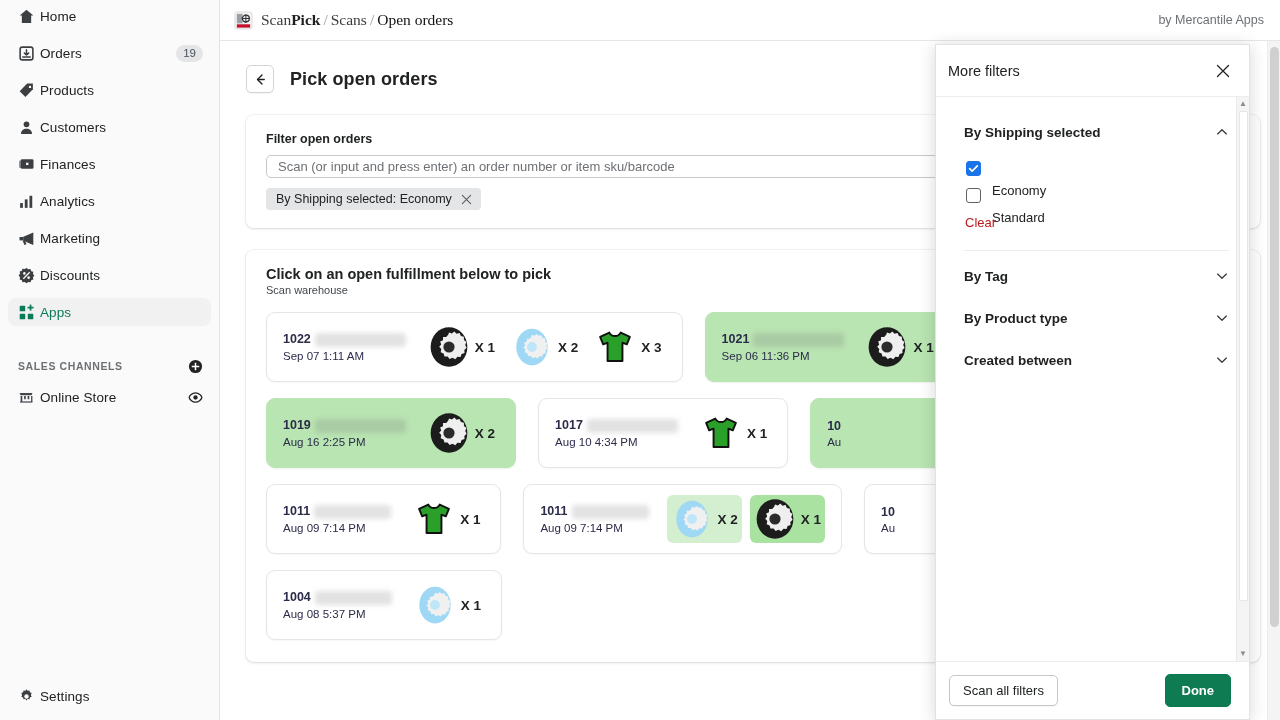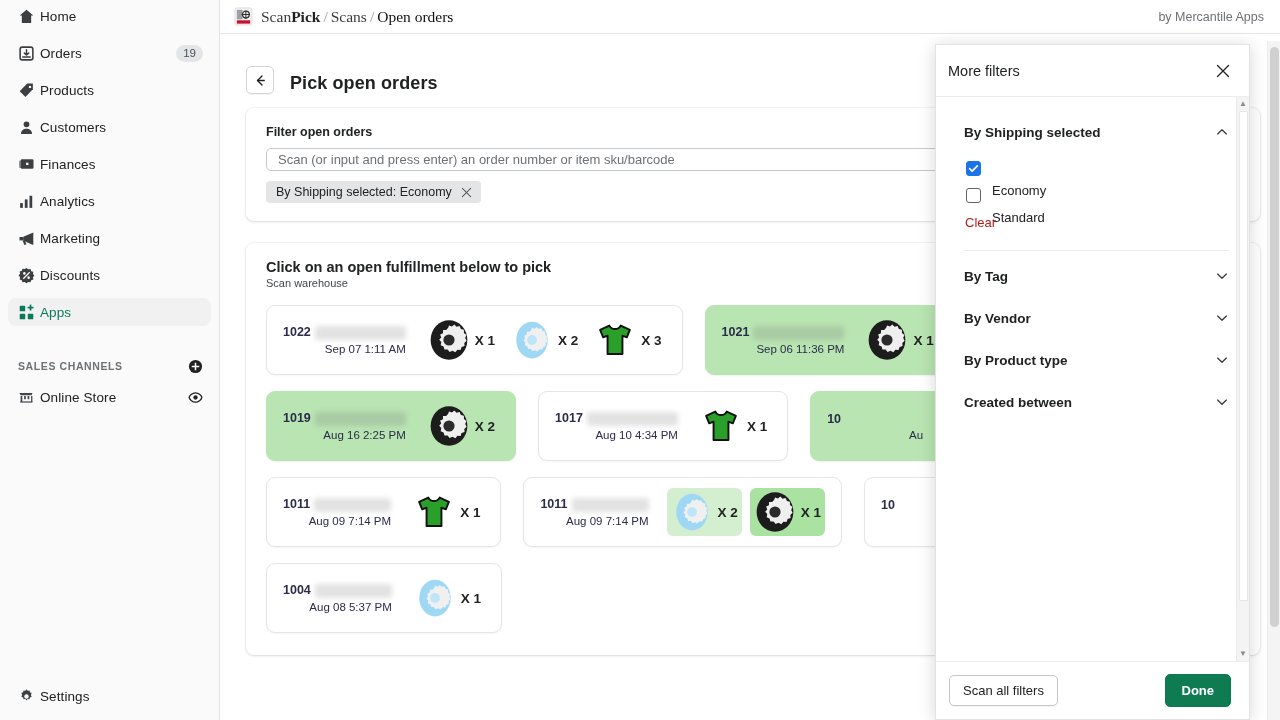--- a/index.html
+++ b/index.html
@@ -53,36 +53,36 @@
     letter-spacing: 0.6px; color: #6d7175; text-transform: uppercase;
   }
   .sidebar-bottom { margin-top: auto; padding-bottom: 10px; }
 
   svg.i { display: block; }
 
   
   .main { flex: 1; height: 720px; position: relative; background: #ffffff; overflow: hidden; }
 
   .topbar {
-    height: 34px; border-bottom: 1px solid #e6e6e6;
+    height: 41px; border-bottom: 1px solid #e6e6e6;
     display: flex; align-items: center;
     padding: 0 16px 0 14px; background: #fff;
   }
   .brandmark { width: 19px; height: 19px; margin-right: 8px; position: relative; flex: 0 0 19px; }
   .crumbs { font-family: "Liberation Serif", serif; font-size: 15.5px; color: #202223; }
   .crumbs .scan { color: #3c3c3c; }
   .crumbs .pick { font-weight: bold; color: #1f1f1f; }
   .crumbs .sep { color: #9a9a9a; padding: 0 3px; }
   .crumbs .mid { color: #3c3c3c; }
   .crumbs .last { color: #111; }
   .byline { margin-left: auto; font-size: 12.5px; color: #6d7175; }
 
   .page { padding: 16px 0 0 0; height: 679px; overflow: hidden; background: #fff; position: relative; }
 
-  .page-head { display: flex; align-items: flex-end; padding: 0 4px 0 26px; height: 44px; }
+  .page-head { display: flex; align-items: center; padding: 0 4px 0 26px; height: 44px; }
   .backbtn {
     width: 28px; height: 28px; border: 1px solid #d2d5d8; border-radius: 5px;
     background: #fff; display: flex; align-items: center; justify-content: center;
     cursor: pointer; box-shadow: 0 1px 0 rgba(0,0,0,0.04);
   }
   .page-title { font-size: 18px; font-weight: bold; margin-left: 16px; color: #202223; letter-spacing: 0.1px; }
 
   .card {
     margin: 14px 0 0 26px;
     background: #fff; border-radius: 8px;
@@ -130,21 +130,21 @@
   .oc-num { font-size: 12.5px; font-weight: bold; color: #2b2b4a; white-space: nowrap; }
   .oc-name {
     display: inline-block; color: transparent;
     background: rgba(160,160,160,0.30);
     border-radius: 3px; filter: blur(2.6px);
     margin-left: 4px; padding: 0 3px;
     font-size: 12.5px; font-weight: bold;
     vertical-align: middle;
   }
   .ordercard.green .oc-name { background: rgba(150,170,148,0.45); }
-  .oc-date { font-size: 11.5px; color: #2b2b4a; margin-top: 3px; white-space: nowrap; text-align: right; }
+  .oc-date { font-size: 11.5px; color: #2b2b4a; margin-top: 3px; white-space: nowrap; }
 
   .item { display: flex; align-items: center; gap: 5px; padding: 3px 4px; border-radius: 6px; }
   .item.hl-light { background: #d4eed0; }
   .item.hl-dark { background: #a9e2a1; }
   .qty { font-size: 13.5px; font-weight: bold; color: #202223; white-space: nowrap; }
 
   
   .glyph { width: 42px; height: 42px; display: block; }
 
   
@@ -612,30 +612,20 @@
                 <span class="fgroup-title">By Tag</span>
                 <span class="chev">
                   <svg class="i" width="14" height="14" viewBox="0 0 16 16">
                     <path d="M3 5.8L8 10.6l5-4.8" fill="none" stroke="#3b3b3b" stroke-width="1.5" stroke-linecap="round" stroke-linejoin="round"></path>
                   </svg>
                 </span>
               </div>
             </div>
             <div class="fgroup">
               <div class="fgroup-head">
-                <span class="fgroup-title">By Vendor</span>
-                <span class="chev">
-                  <svg class="i" width="14" height="14" viewBox="0 0 16 16">
-                    <path d="M3 5.8L8 10.6l5-4.8" fill="none" stroke="#3b3b3b" stroke-width="1.5" stroke-linecap="round" stroke-linejoin="round"></path>
-                  </svg>
-                </span>
-              </div>
-            </div>
-            <div class="fgroup">
-              <div class="fgroup-head">
                 <span class="fgroup-title">By Product type</span>
                 <span class="chev">
                   <svg class="i" width="14" height="14" viewBox="0 0 16 16">
                     <path d="M3 5.8L8 10.6l5-4.8" fill="none" stroke="#3b3b3b" stroke-width="1.5" stroke-linecap="round" stroke-linejoin="round"></path>
                   </svg>
                 </span>
               </div>
             </div>
             <div class="fgroup">
               <div class="fgroup-head">

